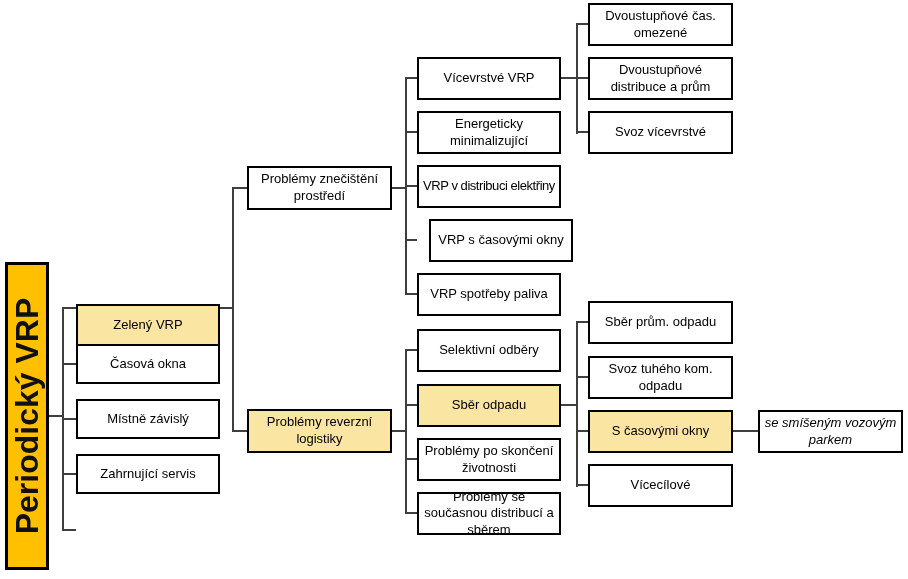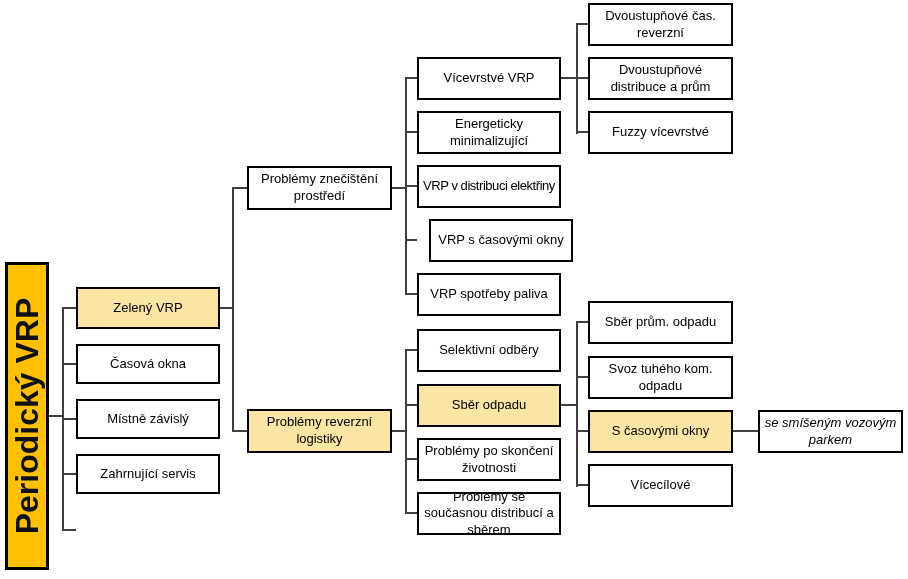--- a/index.html
+++ b/index.html
@@ -90,42 +90,42 @@
   <div class="cl h" style="left:577px;top:376px;width:11px"></div>
   <div class="cl h" style="left:577px;top:430px;width:11px"></div>
   <div class="cl h" style="left:577px;top:484px;width:11px"></div>
 
   <div class="cl h" style="left:733px;top:430px;width:25px"></div>
 
   <div class="box root" style="left:5px;top:262px;width:44px;height:308px">
     <div class="rootlbl">Periodický VRP</div>
   </div>
 
-  <div class="box hl" style="left:76px;top:287px;width:144px;height:42px">Zelený VRP</div>
+  <div class="box hl" style="left:76px;top:304px;width:144px;height:42px">Zelený VRP</div>
   <div class="box" style="left:76px;top:344px;width:144px;height:40px">Časová okna</div>
   <div class="box" style="left:76px;top:399px;width:144px;height:40px">Místně závislý</div>
   <div class="box" style="left:76px;top:454px;width:144px;height:40px">Zahrnující servis</div>
 
   <div class="box" style="left:247px;top:166px;width:145px;height:44px">Problémy znečištění prostředí</div>
   <div class="box hl" style="left:247px;top:409px;width:145px;height:44px">Problémy reverzní logistiky</div>
 
   <div class="box" style="left:417px;top:57px;width:144px;height:43px">Vícevrstvé VRP</div>
   <div class="box" style="left:417px;top:111px;width:144px;height:43px">Energeticky minimalizující</div>
   <div class="box tight" style="left:417px;top:165px;width:144px;height:43px">VRP v distribuci elektřiny</div>
   <div class="box" style="left:429px;top:219px;width:144px;height:43px">VRP s časovými okny</div>
   <div class="box" style="left:417px;top:329px;width:144px;height:43px">Selektivní odběry</div>
 
   <div class="box" style="left:417px;top:273px;width:144px;height:43px">VRP spotřeby paliva</div>
   <div class="box hl" style="left:417px;top:384px;width:144px;height:43px">Sběr odpadu</div>
   <div class="box" style="left:417px;top:438px;width:144px;height:43px">Problémy po skončení životnosti</div>
   <div class="box" style="left:417px;top:492px;width:144px;height:43px">Problémy se současnou distribucí a sběrem</div>
 
-  <div class="box" style="left:588px;top:3px;width:145px;height:43px">Dvoustupňové čas. reverzní</div>
+  <div class="box" style="left:588px;top:3px;width:145px;height:43px">Dvoustupňové čas. omezené</div>
   <div class="box" style="left:588px;top:57px;width:145px;height:43px">Dvoustupňové distribuce a prům</div>
-  <div class="box" style="left:588px;top:111px;width:145px;height:43px">Fuzzy vícevrstvé</div>
+  <div class="box" style="left:588px;top:111px;width:145px;height:43px">Svoz vícevrstvé</div>
 
   <div class="box" style="left:588px;top:301px;width:145px;height:43px">Sběr prům. odpadu</div>
   <div class="box hl" style="left:588px;top:410px;width:145px;height:43px">S časovými okny</div>
   <div class="box" style="left:588px;top:356px;width:145px;height:43px">Svoz tuhého kom. odpadu</div>
   <div class="box" style="left:588px;top:464px;width:145px;height:43px">Vícecílové</div>
 
   <div class="box thin" style="left:758px;top:410px;width:145px;height:43px">se smíšeným vozovým parkem</div>
 
 </div>
 

